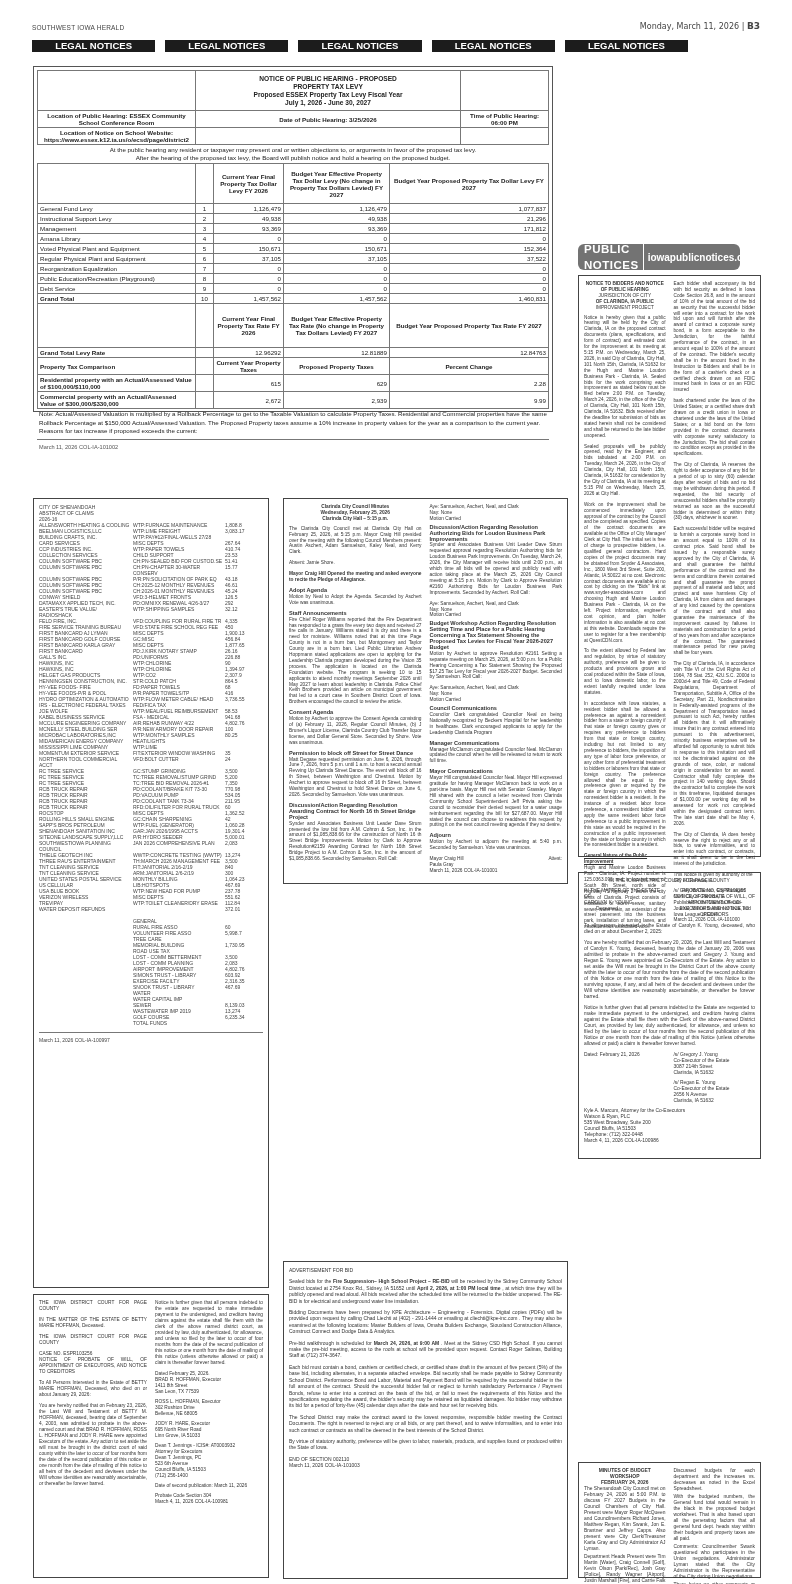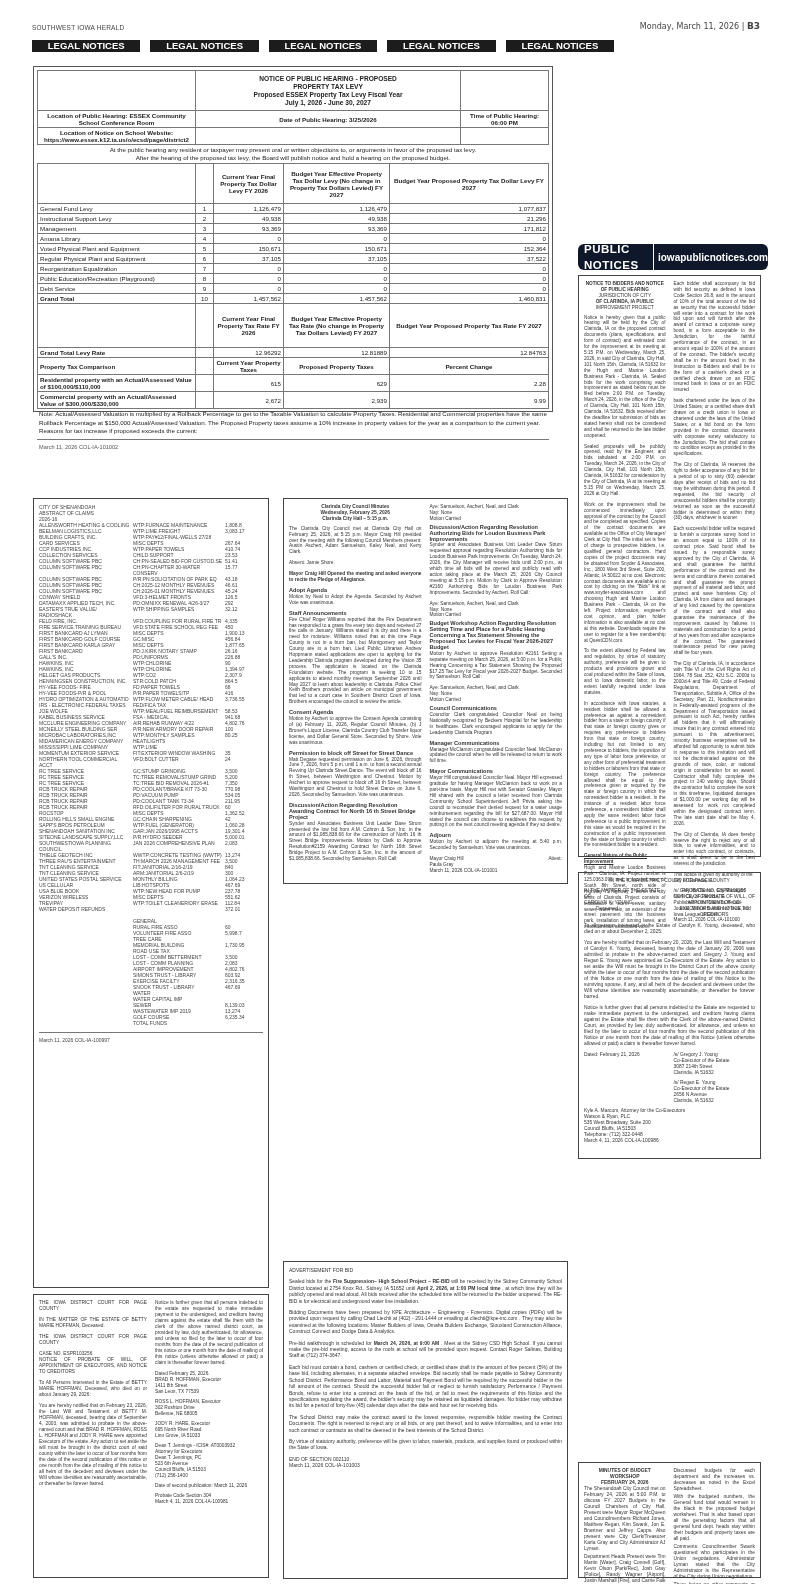--- a/index.html
+++ b/index.html
@@ -2,21 +2,21 @@
 <html><head>
 <meta charset="utf-8">
 <style>
 *{box-sizing:border-box;margin:0;padding:0}
 body{width:792px;height:1584px;background:#fff;font-family:"Liberation Sans",sans-serif;color:#222;position:relative;overflow:hidden}
 .abs{position:absolute}
 .masthead{top:20px;left:32px;right:32px;height:14px;font-size:6.5px;color:#444}
 .mast-left{position:absolute;left:0;top:4px;letter-spacing:0.2px}
 .mast-right{position:absolute;right:0;top:1px;font-size:8px;font-family:"DejaVu Sans",sans-serif}
 .mast-right b{font-size:9px}
-.bars{top:40px;left:32px;width:582px;height:12px;display:flex;gap:10px}
+.bars{top:40px;left:32px;width:656px;height:12px;display:flex;gap:10px}
 .bar{flex:1;background:#1c1c1c;color:#fff;font-weight:bold;font-size:9.5px;text-align:center;line-height:12px}
 
 .levy{top:66px;left:33px;width:520px;height:346px;border:1.5px solid #555;padding:3px}
 table.lv{border-collapse:collapse;width:100%;font-size:6.2px}
 table.lv td{border:0.6px solid #777;padding:1px 2px;vertical-align:middle}
 .c{text-align:center}.r{text-align:right}.b{font-weight:bold}
 .levy-note{font-size:6.2px;line-height:8.2px;padding:1px 2px}
 .levy-foot{font-size:5.6px;color:#555;padding:4px 2px;border-top:0.6px solid #777;margin-top:3px}
 
 .box{border:1px solid #444;padding:5px;font-size:5.3px;line-height:6.6px;color:#333}
@@ -25,21 +25,21 @@
 .cols{display:flex;gap:8px}
 .cols>div{flex:1}
 
 .abstract{top:498px;left:33px;width:236px;height:790px}
 .claims{font-size:5px;line-height:6px;color:#444}
 .claim{display:grid;grid-template-columns:92px 90px 40px;column-gap:2px}
 .claim span{overflow:hidden}
 .fund{display:grid;grid-template-columns:92px 90px 40px;column-gap:2px}
 
 .minutes{top:498px;left:283px;width:285px;height:386px}
-.pn-banner{top:244px;left:578px;width:190px;height:26px;background:#0f172a;border-radius:6px;color:#fff;display:flex;align-items:center}
+.pn-banner{top:244px;left:578px;width:162px;height:26px;background:#737373;border-radius:6px;color:#fff;display:flex;align-items:center}
 .pn-banner .big{font-size:11.5px;font-weight:bold;letter-spacing:0.5px;padding-left:6px;border-right:1px solid #fff;padding-right:4px;line-height:16px}
 .pn-banner .url{font-size:10px;font-weight:bold;padding-left:4px}
 .bidders{top:275px;left:578px;width:183px;height:582px}
 .probate2{top:872px;left:578px;width:183px;height:287px}
 .budget{top:1175px;left:578px;width:183px;height:287px}
 .adv{top:1261px;left:283px;width:285px;height:318px}
 .hoffman{top:1294px;left:33px;width:236px;height:284px}
 </style>
 </head>
 <body>

